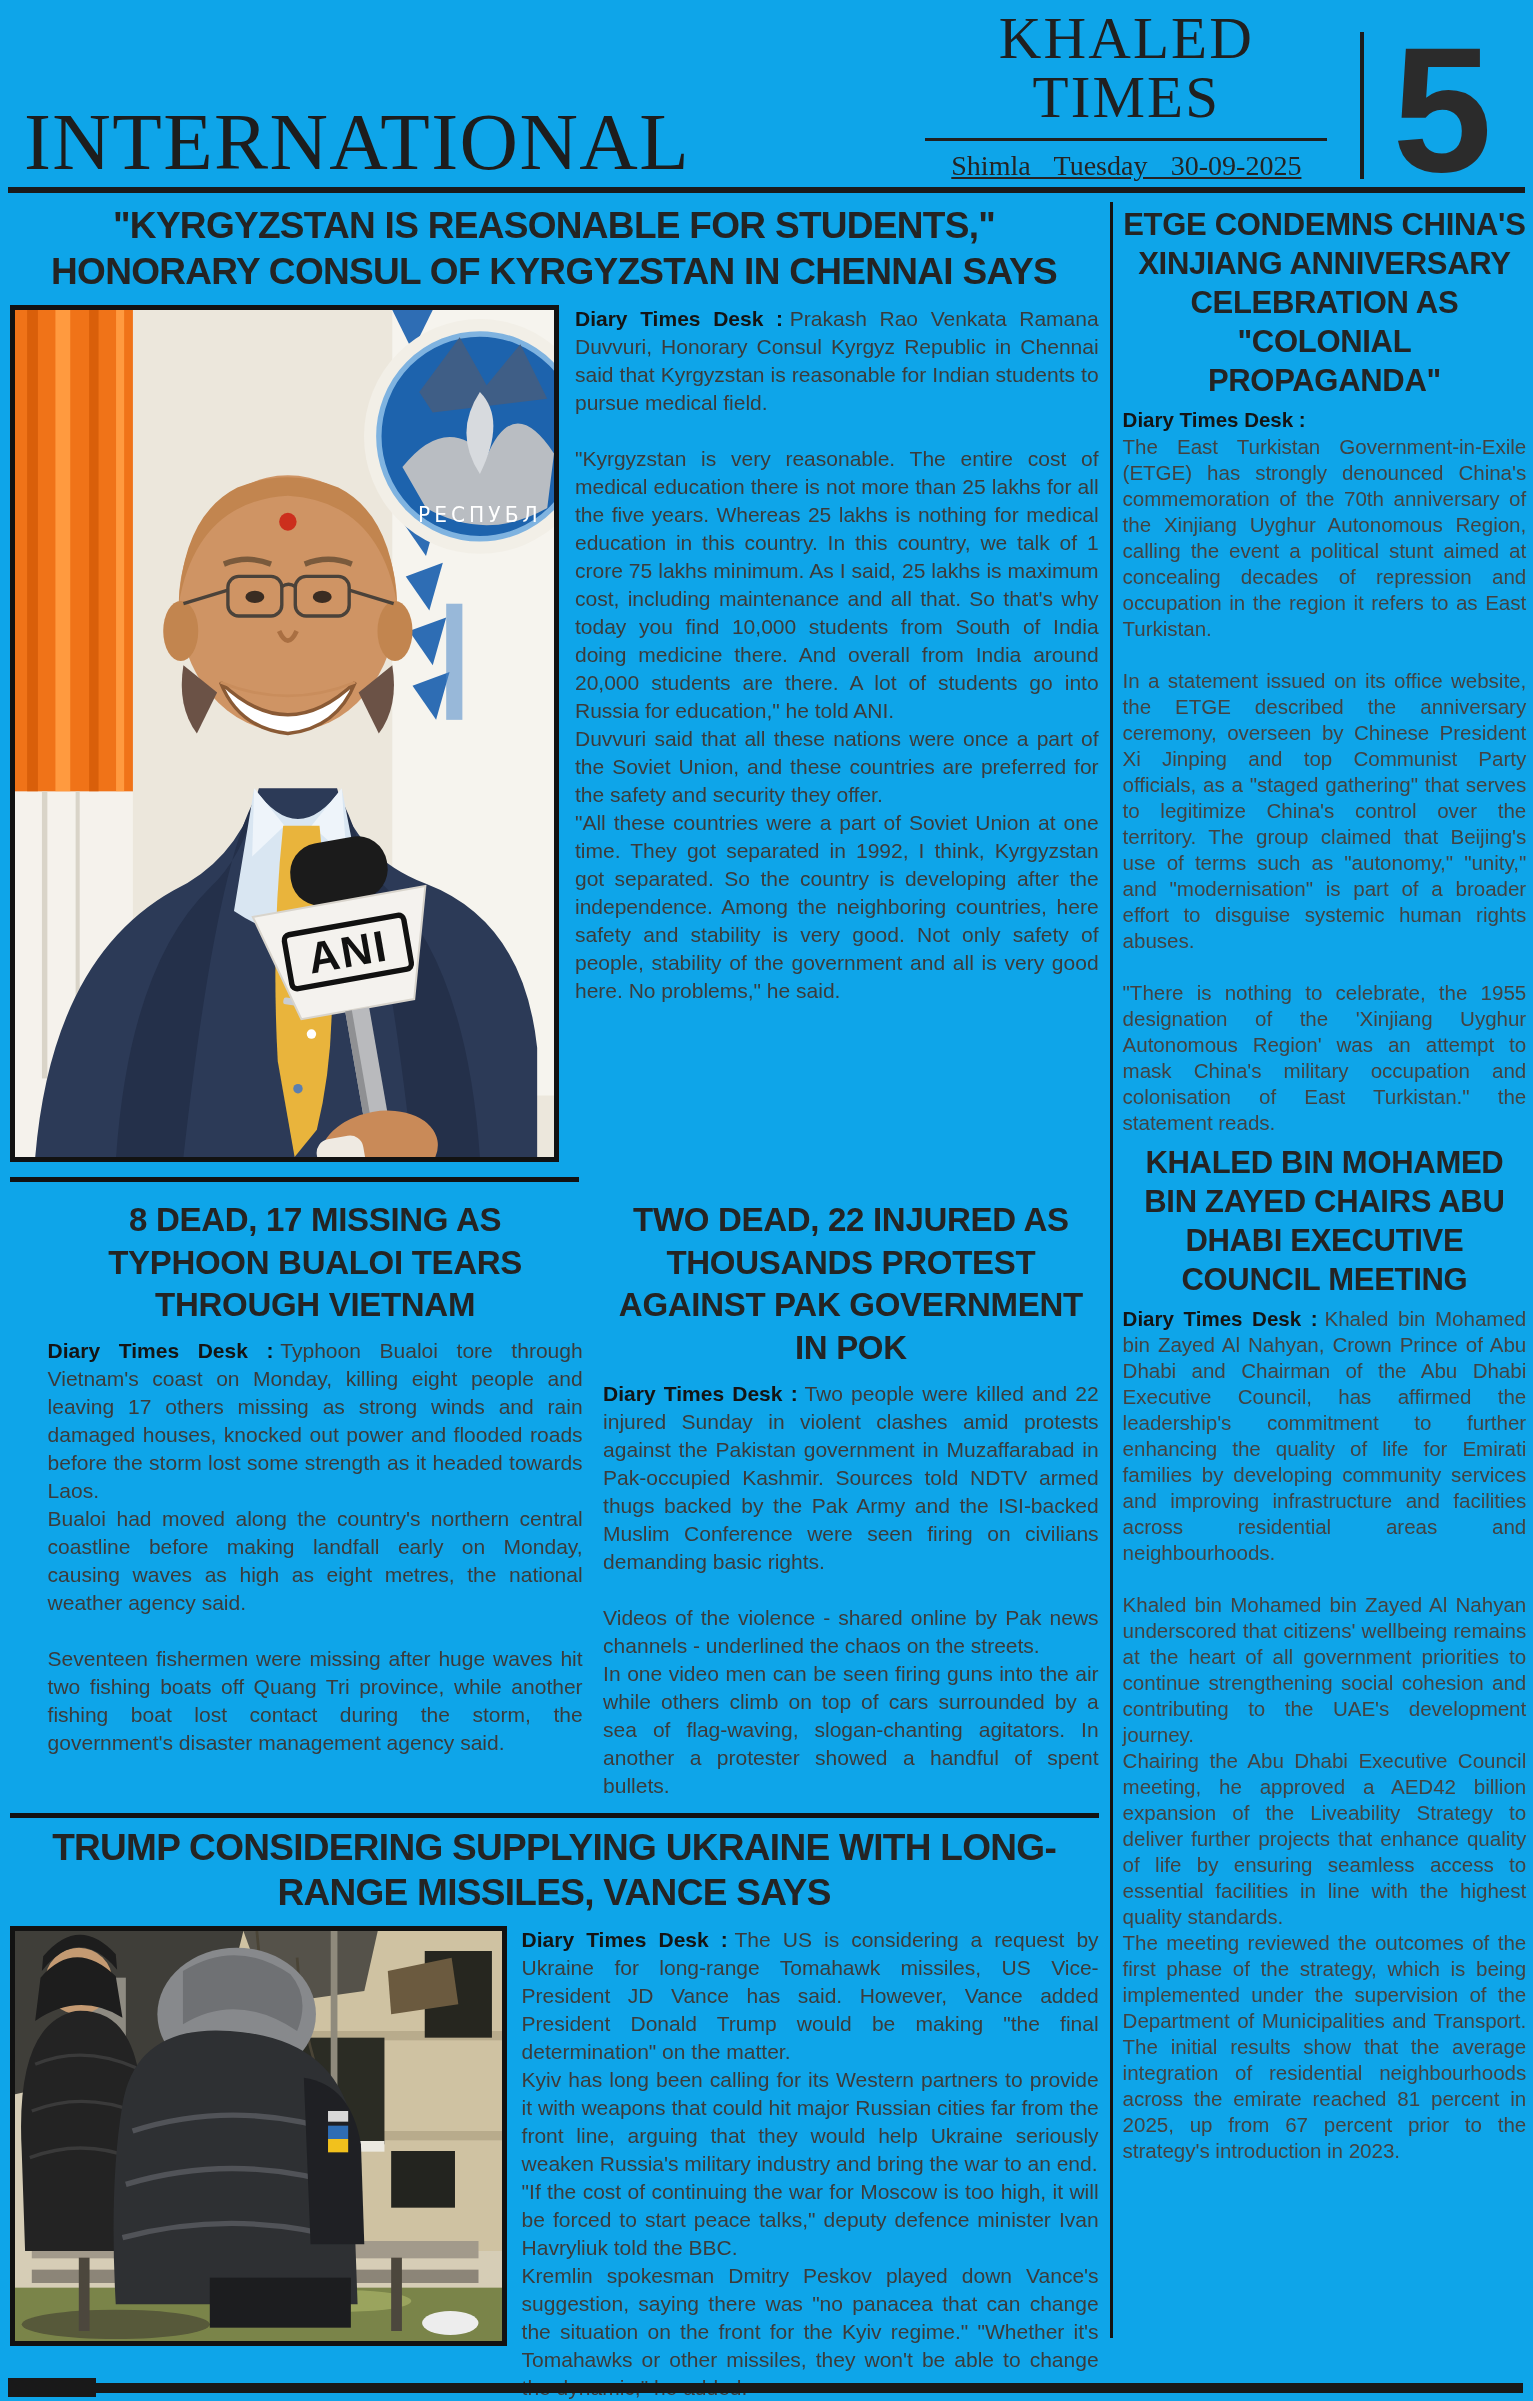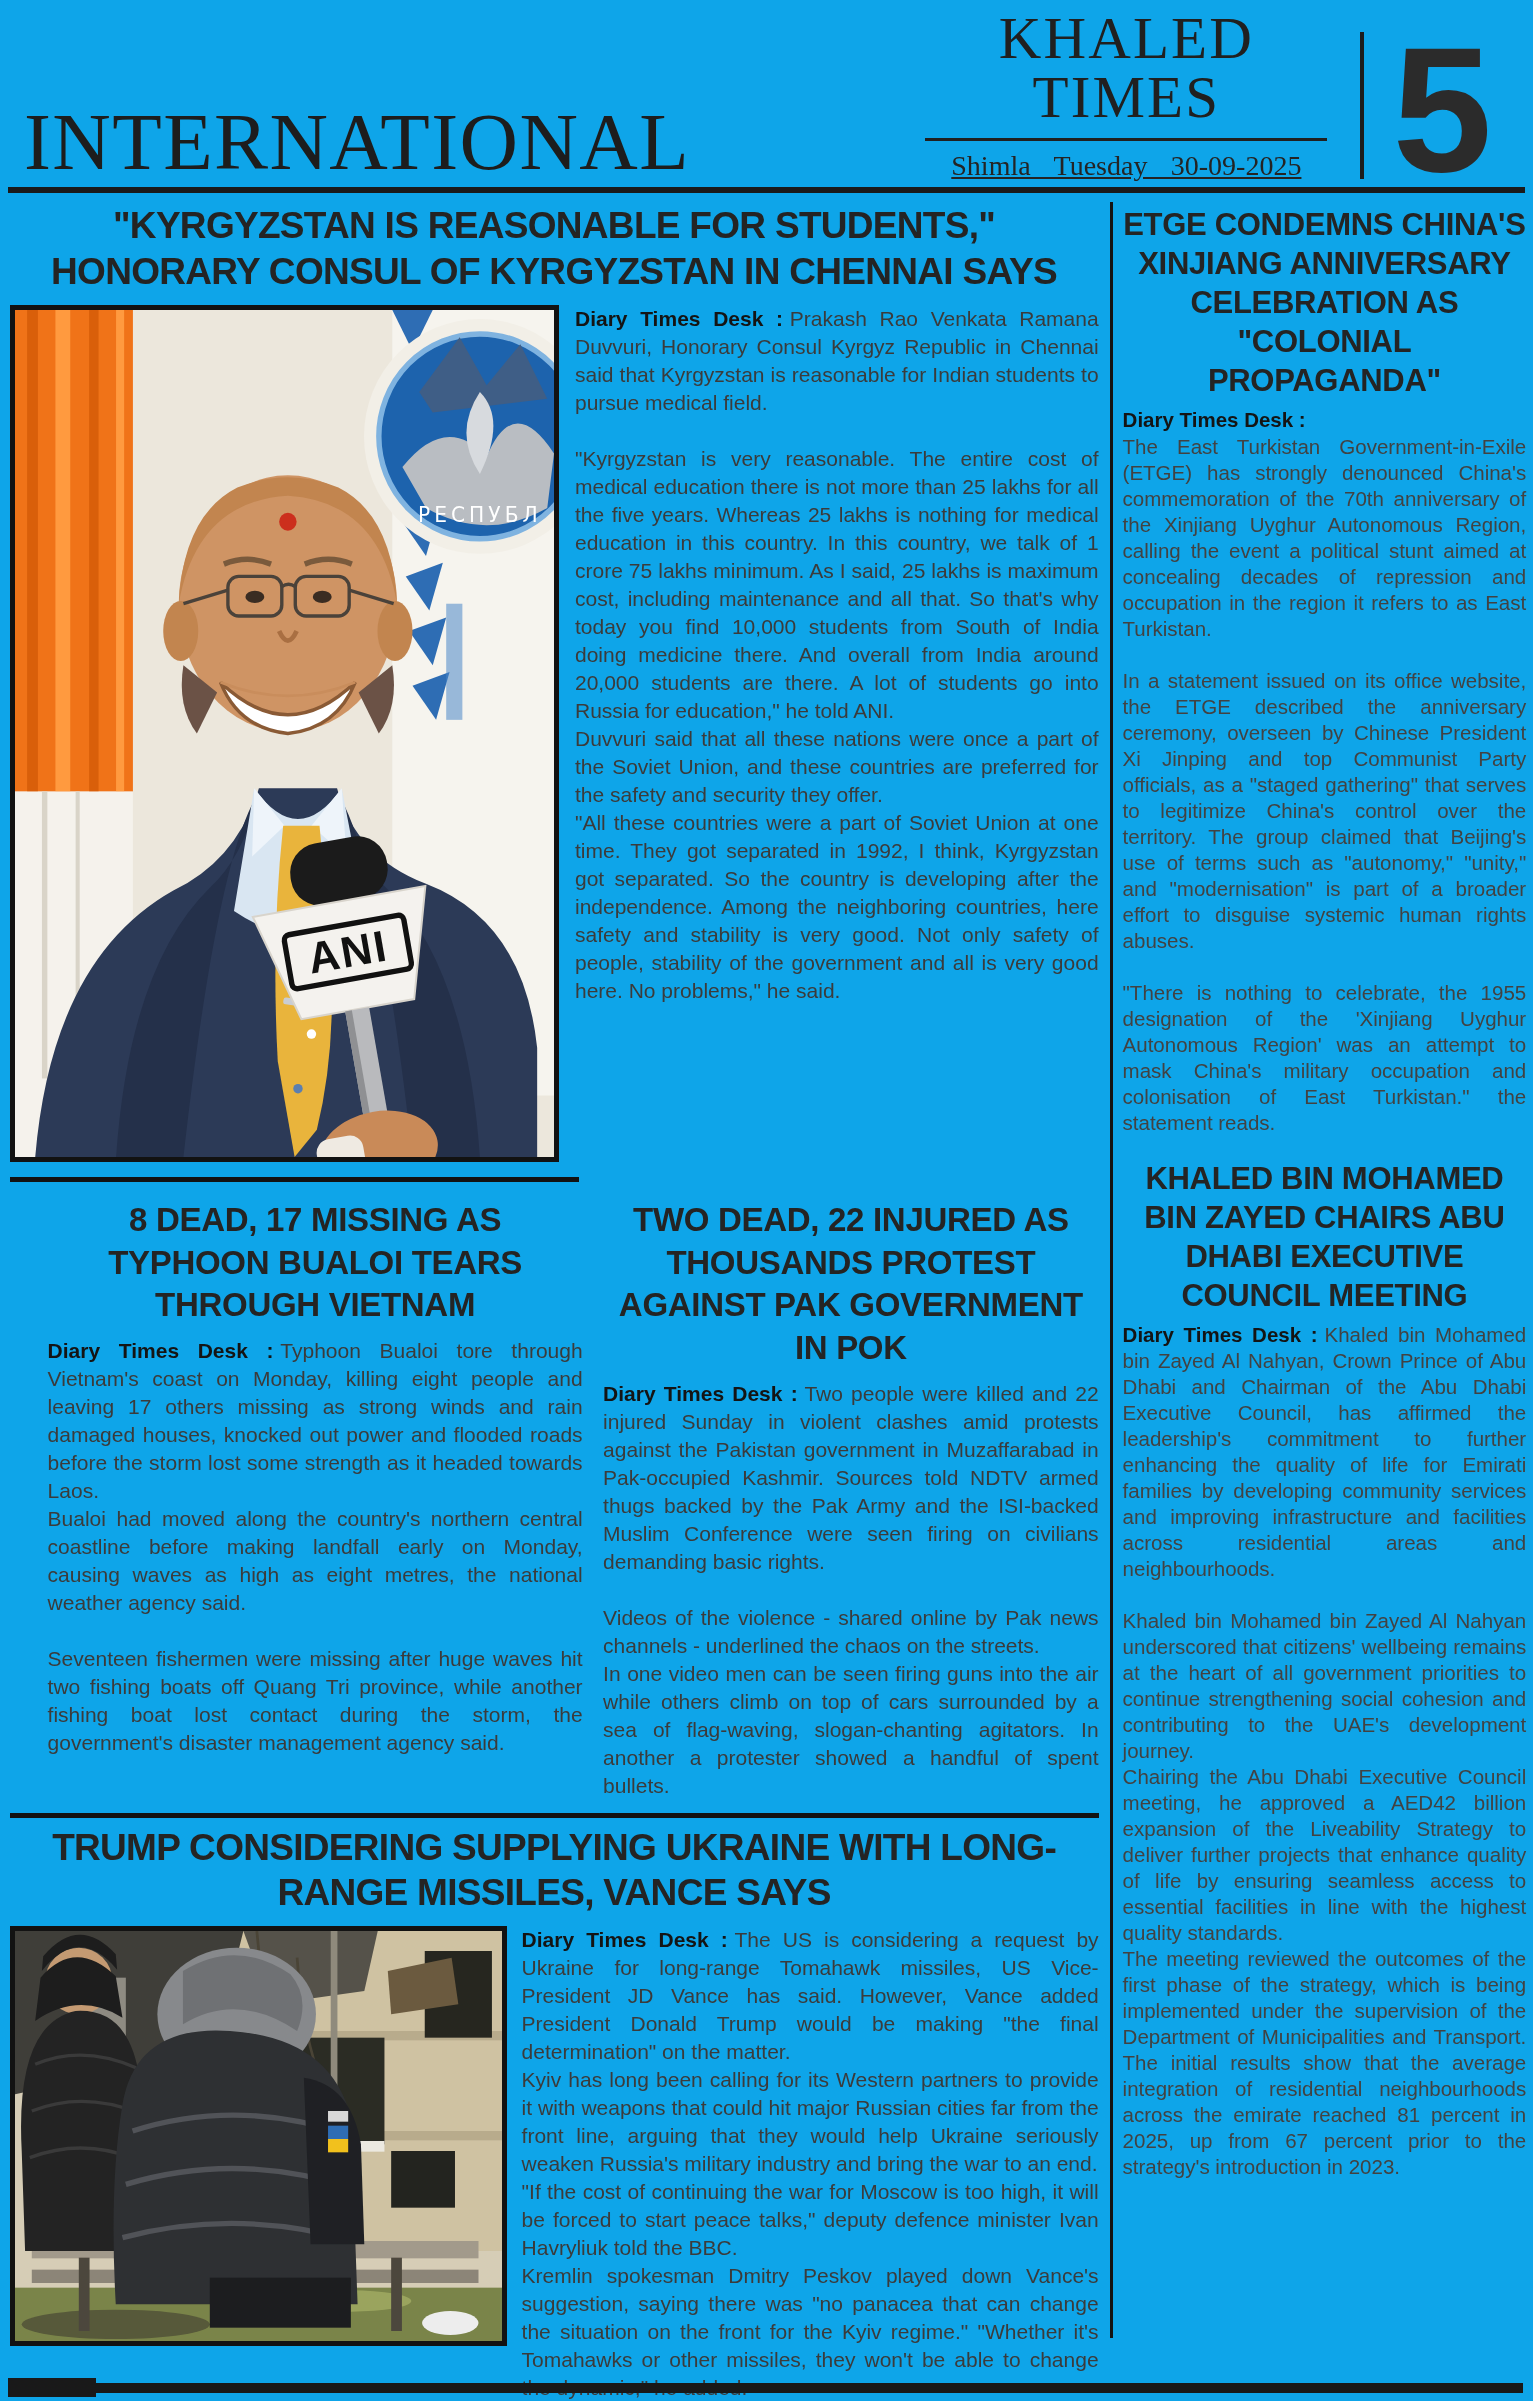--- a/index.html
+++ b/index.html
@@ -270,21 +270,21 @@
 
       <section>
         <h3 class="headline">ETGE CONDEMNS CHINA'S XINJIANG ANNIVERSARY CELEBRATION AS "COLONIAL PROPAGANDA"</h3>
         <div class="bodytext">
           <p><strong class="desk-own">Diary Times Desk :</strong><span>The East Turkistan Government-in-Exile (ETGE) has strongly denounced China's commemoration of the 70th anniversary of the Xinjiang Uyghur Autonomous Region, calling the event a political stunt aimed at concealing decades of repression and occupation in the region it refers to as East Turkistan.</span></p>
           <p class="gap"><span>In a statement issued on its office website, the ETGE described the anniversary ceremony, overseen by Chinese President Xi Jinping and top Communist Party officials, as a "staged gathering" that serves to legitimize China's control over the territory. The group claimed that Beijing's use of terms such as "autonomy," "unity," and "modernisation" is part of a broader effort to disguise systemic human rights abuses.</span></p>
           <p class="gap"><span>"There is nothing to celebrate, the 1955 designation of the 'Xinjiang Uyghur Autonomous Region' was an attempt to mask China's military occupation and colonisation of East Turkistan." the statement reads.</span></p>
         </div>
       </section>
 
-      <section style="margin-top:23px">
+      <section style="margin-top:7px">
         <h3 class="headline">KHALED BIN MOHAMED BIN ZAYED CHAIRS ABU DHABI EXECUTIVE COUNCIL MEETING</h3>
         <div class="bodytext">
           <p><strong class="desk">Diary Times Desk :</strong><span>Khaled bin Mohamed bin Zayed Al Nahyan, Crown Prince of Abu Dhabi and Chairman of the Abu Dhabi Executive Council, has affirmed the leadership's commitment to further enhancing the quality of life for Emirati families by developing community services and improving infrastructure and facilities across residential areas and neighbourhoods.</span></p>
           <p class="gap"><span>Khaled bin Mohamed bin Zayed Al Nahyan underscored that citizens' wellbeing remains at the heart of all government priorities to continue strengthening social cohesion and contributing to the UAE's development journey.</span></p>
           <p><span>Chairing the Abu Dhabi Executive Council meeting, he approved a AED42 billion expansion of the Liveability Strategy to deliver further projects that enhance quality of life by ensuring seamless access to essential facilities in line with the highest quality standards.</span></p>
           <p><span>The meeting reviewed the outcomes of the first phase of the strategy, which is being implemented under the supervision of the Department of Municipalities and Transport. The initial results show that the average integration of residential neighbourhoods across the emirate reached 81 percent in 2025, up from 67 percent prior to the strategy's introduction in 2023.</span></p>
         </div>
       </section>
     </aside>
   </div>

